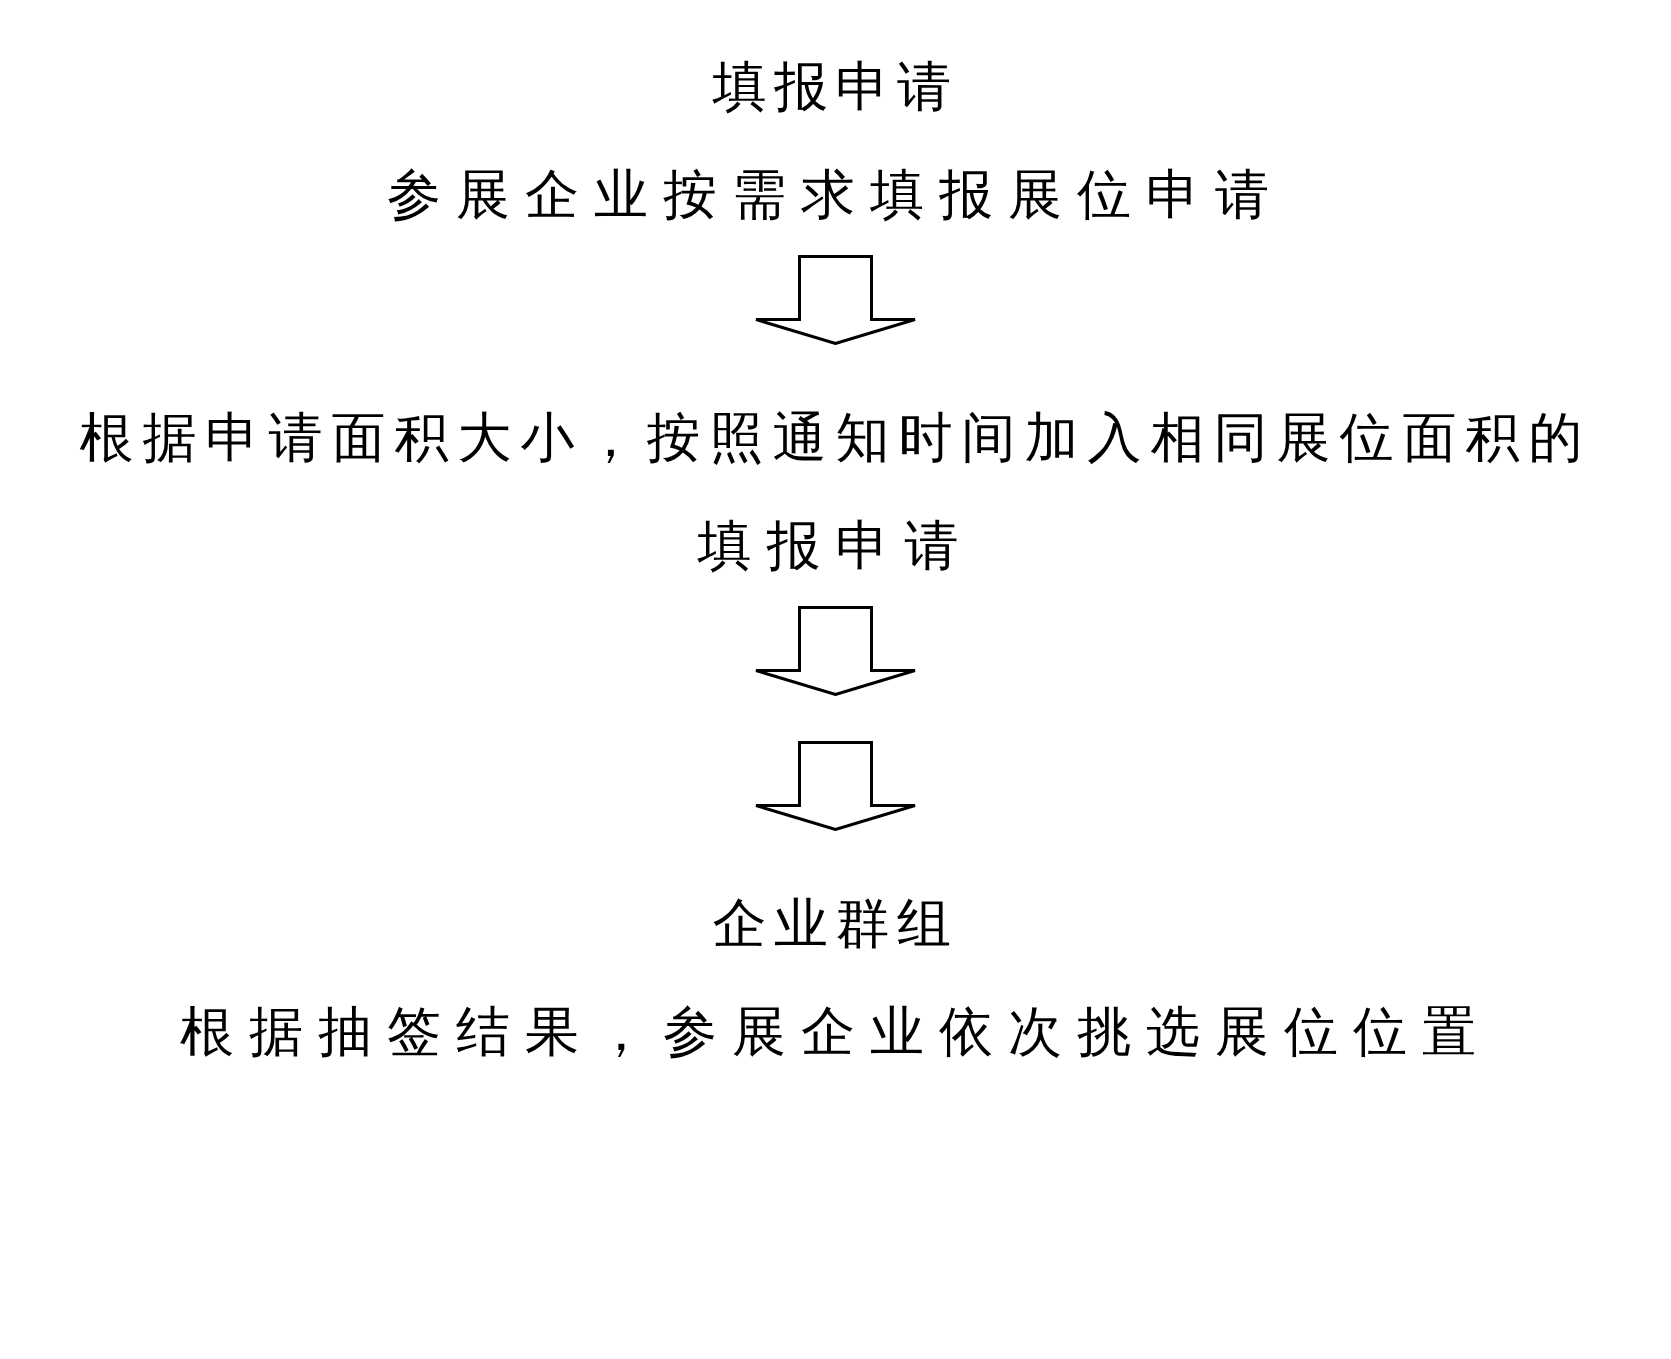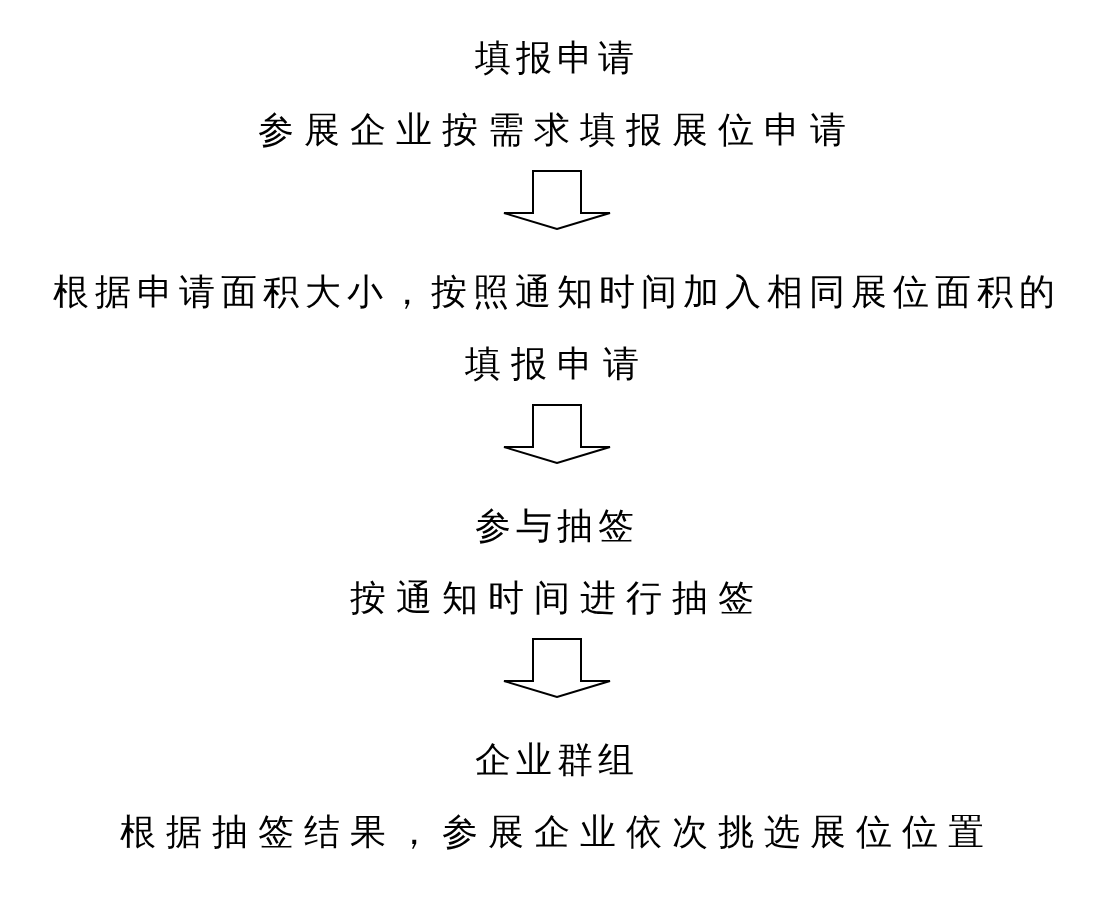--- a/index.html
+++ b/index.html
@@ -68,24 +68,20 @@
 
   <div class="step">
     <div class="txt-line step-desc tight">根据申请面积大小，按照通知时间加入相同展位面积的</div>
     <div class="txt-line step-desc">填报申请</div>
   </div>
 
   <svg class="arrow" width="110" height="60" viewBox="0 0 110 60" aria-hidden="true">
     <polygon points="31,1 79,1 79,43 108,43 55,59 2,43 31,43"></polygon>
   </svg>
 
-  <div class="step">
-    <div class="txt-line step-title">参与抽签</div>
-    <div class="txt-line step-desc">按通知时间进行抽签</div>
-  </div>
 
   <svg class="arrow" width="110" height="60" viewBox="0 0 110 60" aria-hidden="true">
     <polygon points="31,1 79,1 79,43 108,43 55,59 2,43 31,43"></polygon>
   </svg>
 
   <div class="step">
     <div class="txt-line step-title">企业群组</div>
     <div class="txt-line step-desc">根据抽签结果，参展企业依次挑选展位位置</div>
   </div>
 

